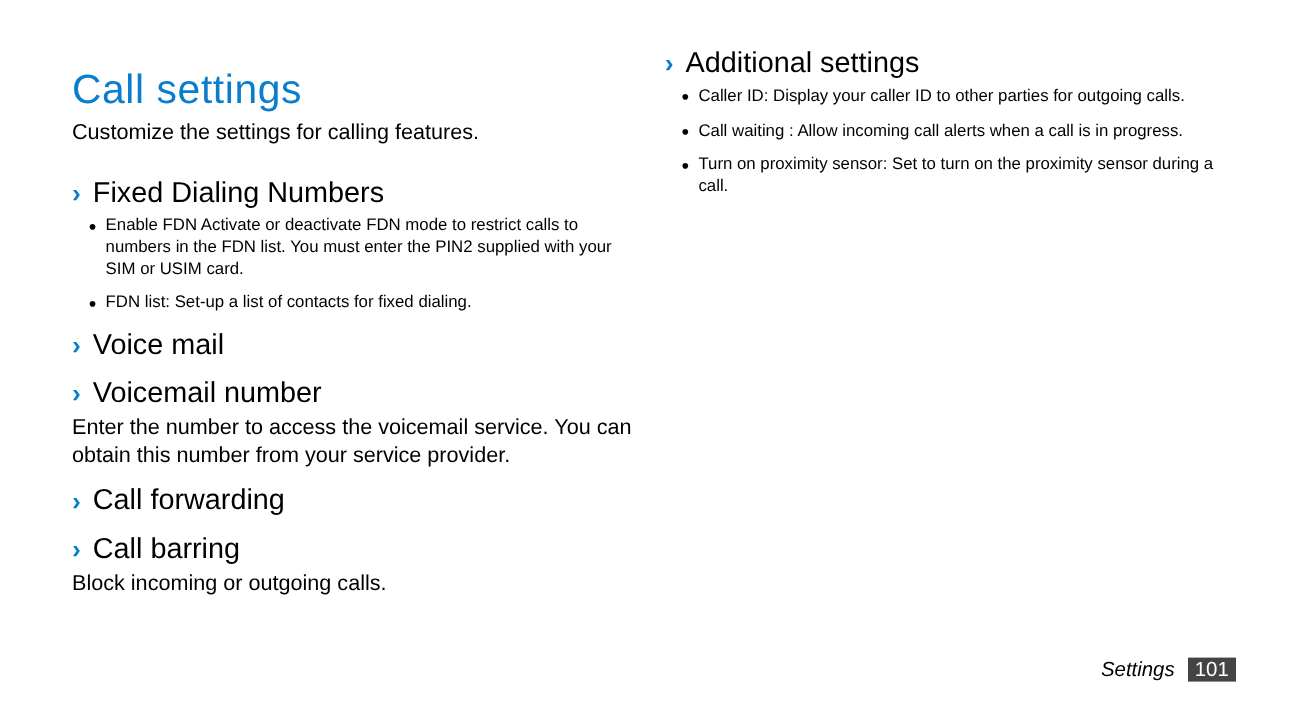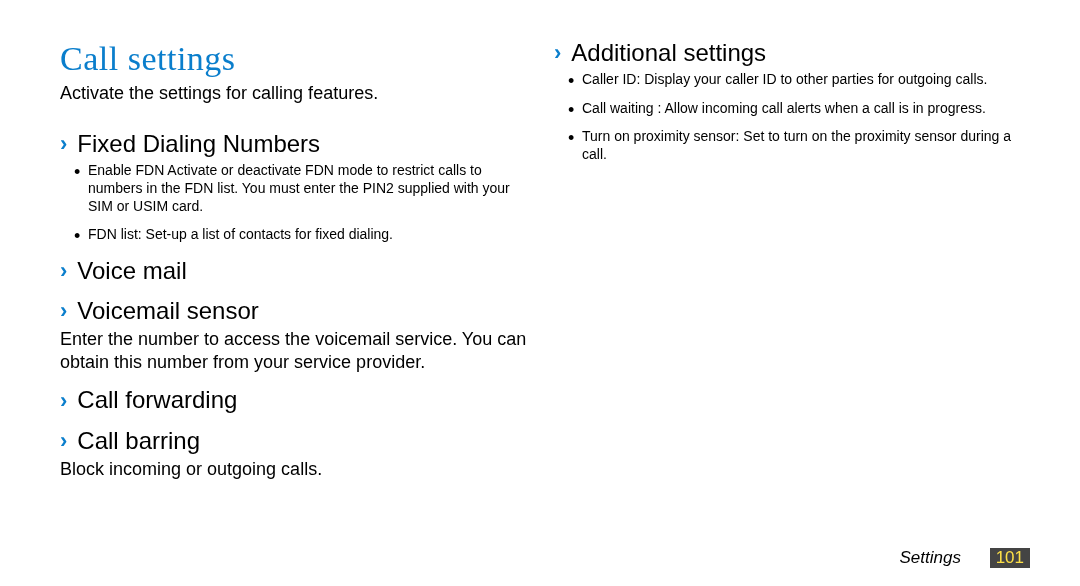--- a/index.html
+++ b/index.html
@@ -18,24 +18,23 @@
     height: 586px;
     padding: 40px 50px 20px 60px;
     position: relative;
     columns: 2;
     column-gap: 18px;
     column-fill: auto;
   }
   .title {
     font-size: 34px;
     color: #0a7ecc;
-    margin: 0 0 4px 0;
+    margin: 16px 0 4px 0;
     font-weight: 400;
     letter-spacing: 0.5px;
-    font-family: Liberation Serif, serif;
   }
   .intro {
     font-size: 18px;
     margin: 0 0 26px 0;
     line-height: 1.25;
   }
   .section-heading {
     display: flex;
     align-items: center;
     gap: 10px;
@@ -80,36 +79,35 @@
     bottom: 18px;
     right: 50px;
     font-size: 17px;
   }
   .footer .foot-label {
     font-style: italic;
     margin-right: 6px;
   }
   .footer .foot-page {
     background: #444;
-    color: #fde047;
+    color: #ffffff;
     padding: 0 6px 1px 6px;
     font-style: normal;
-    margin-left: 18px;
   }
   .block {
     break-inside: avoid;
   }
 </style>
 </head>
 <body>
 
 <div class="page">
 
   <h1 class="title">Call settings</h1>
-  <p class="intro">Activate the settings for calling features.</p>
+  <p class="intro">Customize the settings for calling features.</p>
 
   <div class="block">
     <div class="section-heading">
       <span class="chev">›</span>
       <span class="label">Fixed Dialing Numbers</span>
     </div>
     <ul class="bullets">
       <li>Enable FDN Activate or deactivate FDN mode to restrict calls to numbers in the FDN list. You must enter the PIN2 supplied with your SIM or USIM card.</li>
       <li>FDN list: Set-up a list of contacts for ﬁxed dialing.</li>
     </ul>
@@ -118,21 +116,21 @@
   <div class="block">
     <div class="section-heading">
       <span class="chev">›</span>
       <span class="label">Voice mail</span>
     </div>
   </div>
 
   <div class="block">
     <div class="section-heading">
       <span class="chev">›</span>
-      <span class="label">Voicemail sensor</span>
+      <span class="label">Voicemail number</span>
     </div>
     <p class="body-text">Enter the number to access the voicemail service. You can obtain this number from your service provider.</p>
   </div>
 
   <div class="block">
     <div class="section-heading">
       <span class="chev">›</span>
       <span class="label">Call forwarding</span>
     </div>
   </div>

